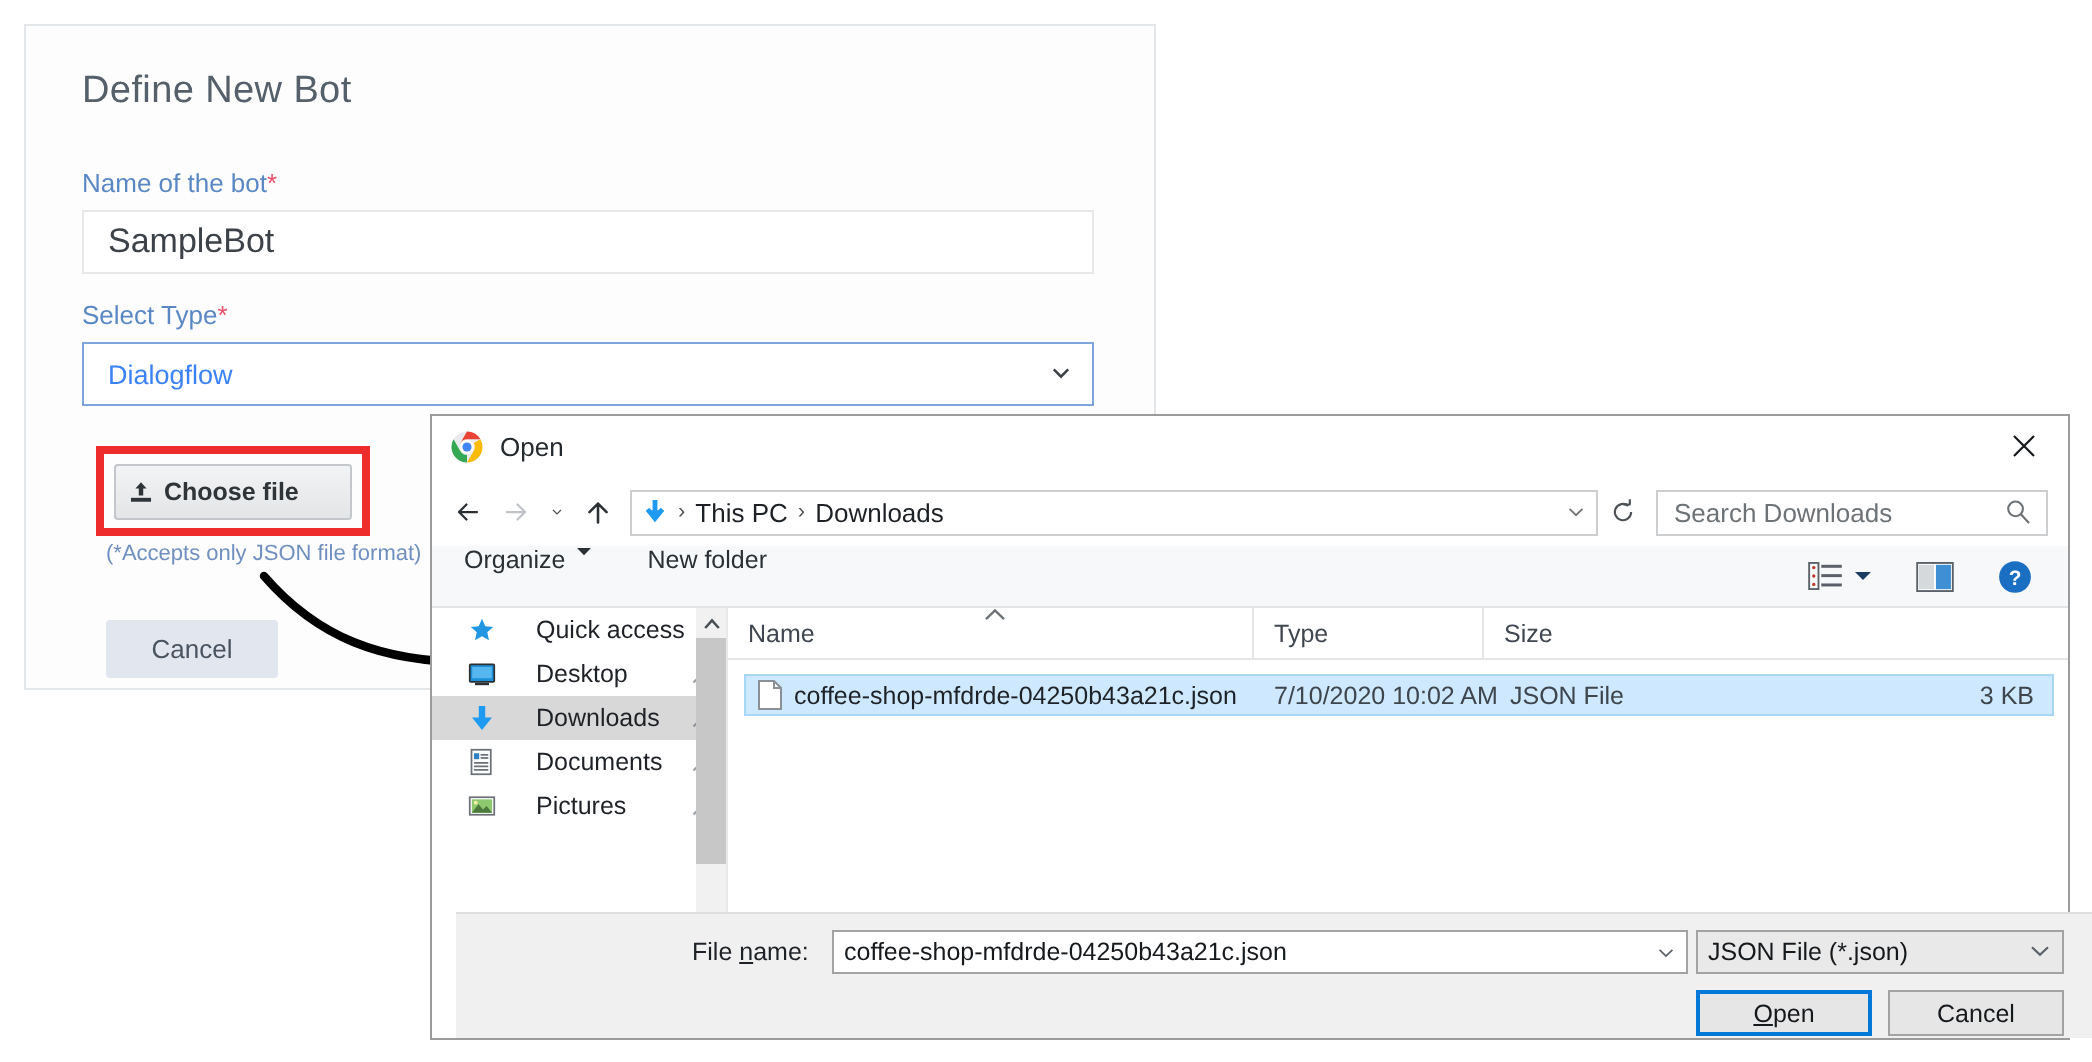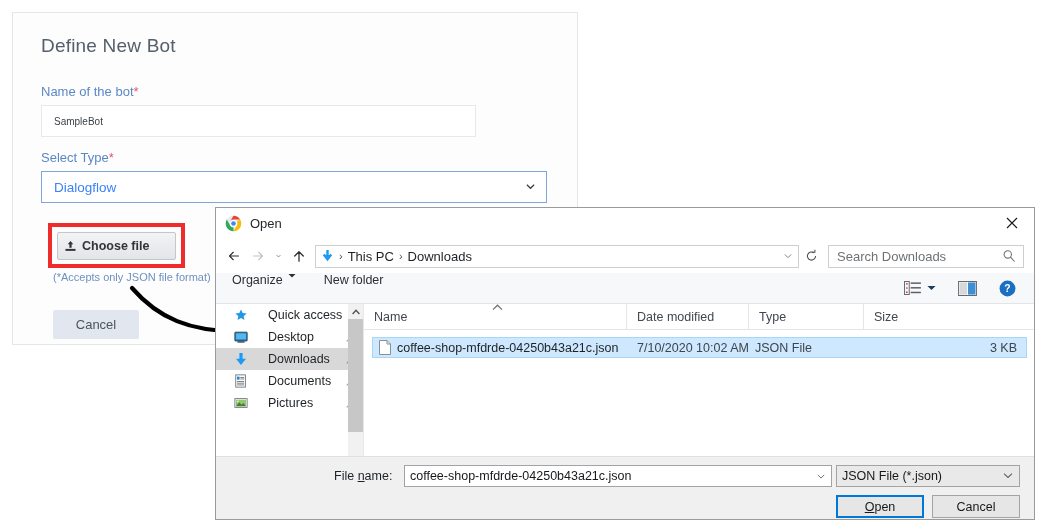--- a/index.html
+++ b/index.html
@@ -44,27 +44,27 @@
     font-weight: 400;
   }
   .req-star { color: #e8536b; font-size: 13px; }
   #name-label { left: 28px; top: 71px; }
   #type-label { left: 28px; top: 137px; }
 
   #bot-name-input {
     position: absolute;
     left: 28px;
     top: 92px;
-    width: 435px;
+    width: 506px;
     height: 32px;
     box-sizing: border-box;
     border: 1px solid #e6e8ea;
     background: #ffffff;
     font-family: "Liberation Sans", sans-serif;
-    font-size: 10px;
+    font-size: 17px;
     color: #3c4248;
     padding: 0 12px;
     outline: none;
   }
   #bot-type-select-wrap {
     position: absolute;
     left: 28px;
     top: 158px;
     width: 506px;
     height: 32px;
@@ -460,21 +460,21 @@
     font-size: 12.5px;
     color: #3e454c;
     flex: 1;
     text-align: right;
     padding-right: 9px;
   }
 
   
   #dialog-footer {
     position: absolute;
-    left: 0;
+    left: 12px;
     bottom: 0;
     width: 100%;
     height: 63px;
     background: #f0f0f0;
     border-top: 1px solid #dfdfdf;
     box-sizing: border-box;
   }
   #filename-label {
     position: absolute;
     left: 118px;
@@ -804,23 +804,20 @@
     </div>
 
     <div id="file-pane">
       <div id="column-header">
         <div class="col" id="col-name">
           <span>Name</span>
           <svg id="sort-indicator" width="11" height="7" viewBox="0 0 11 7">
             <path d="M1 5.6 L5.5 1.2 L10 5.6" fill="none" stroke="#6d7276" stroke-width="1.2"></path>
           </svg>
         </div>
-        <div class="col" id="col-date">
-          <span>Date modified</span>
-        </div>
         <div class="col" id="col-type">
           <span>Type</span>
         </div>
         <div class="col" id="col-size">
           <span>Size</span>
         </div>
       </div>
 
       <div id="file-list">
         <div id="file-row">

